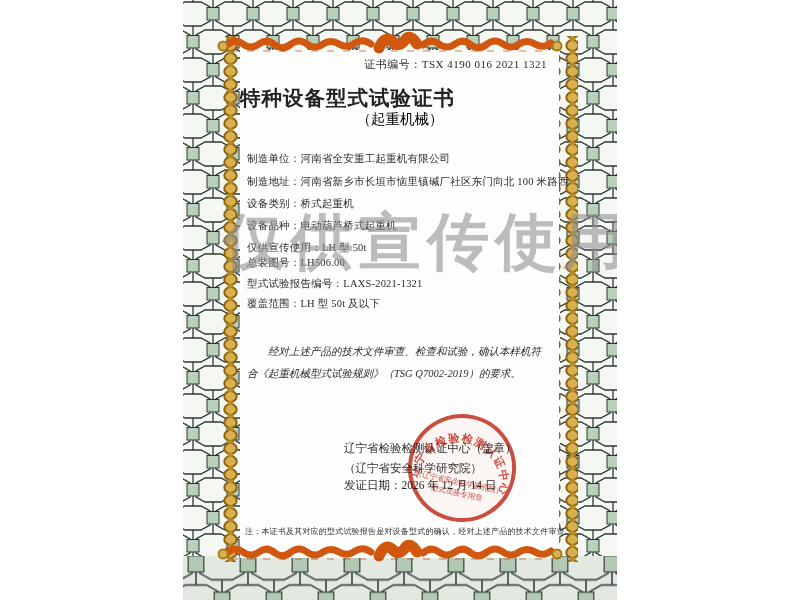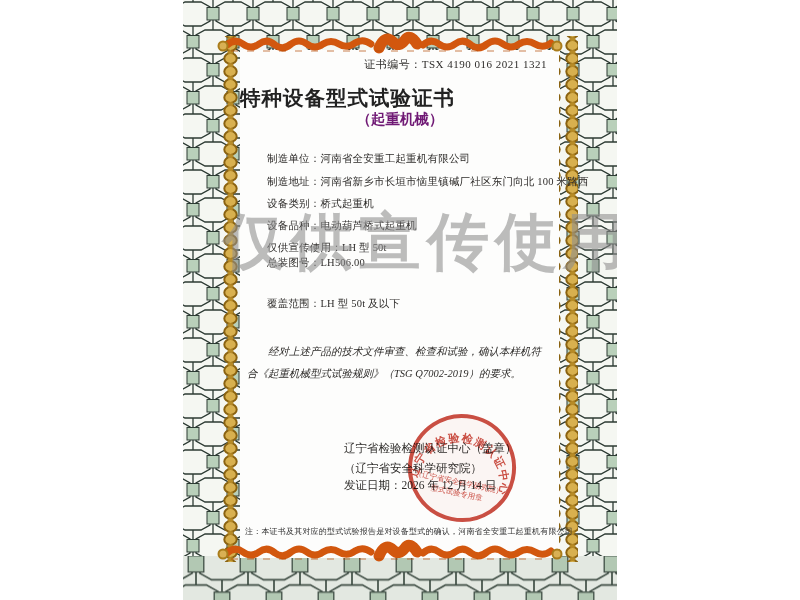--- a/index.html
+++ b/index.html
@@ -4,22 +4,22 @@
 <style>
   html,body{margin:0;padding:0;background:#ffffff;width:800px;height:600px;
     font-family:"Liberation Serif","DejaVu Serif",serif;}
   .stage{position:relative;width:800px;height:600px;background:#ffffff;overflow:hidden;padding-left:16px;}
   .photo{position:absolute;left:183px;top:0;width:434px;height:600px;overflow:hidden;}
   .bg{position:absolute;left:0;top:0;}
   .txt{position:absolute;color:#2e2c2a;white-space:nowrap;}
   .certno{top:57px;right:70px;font-size:11px;letter-spacing:.5px;}
   .title{top:84px;left:57px;width:320px;text-align:left;font-size:20.5px;font-weight:bold;
     letter-spacing:1px;color:#222;}
-  .subtitle{top:110px;left:57px;width:320px;text-align:center;font-size:14.5px;font-weight:bold;color:#701a75;}
-  .field{left:64px;font-size:10.5px;letter-spacing:.2px;margin-left:20px;}
+  .subtitle{top:110px;left:57px;width:320px;text-align:center;font-size:14.5px;font-weight:normal;color:#000000;}
+  .field{left:64px;font-size:10.5px;letter-spacing:.2px;}
   .statement{position:absolute;left:64px;top:341px;width:302px;font-size:10.5px;line-height:21.5px;
     color:#2e2c2a;text-indent:2em;white-space:normal;font-style:italic;}
   .issuer{font-size:11.5px;left:161px;}
   .note{left:62px;top:526px;font-size:8px;letter-spacing:.2px;color:#333;}
   .watermark{position:absolute;left:40px;top:200px;font-size:62px;font-weight:600;
     letter-spacing:6px;color:#8e8e8e;opacity:.58;white-space:nowrap;z-index:40;}
   .stamp{position:absolute;left:217px;top:406px;mix-blend-mode:multiply;opacity:.9;z-index:30;
     transform:rotate(12deg);}
 </style>
 </head>
@@ -83,29 +83,30 @@
     <div class="txt certno">证书编号：TSX 4190 016 2021 1321</div>
     <div class="txt title">特种设备型式试验证书</div>
     <div class="txt subtitle">（起重机械）</div>
 
     <div class="txt field" style="top:152px">制造单位：河南省全安重工起重机有限公司</div>
     <div class="txt field" style="top:175px">制造地址：河南省新乡市长垣市恼里镇碱厂社区东门向北 100 米路西</div>
     <div class="txt field" style="top:197px">设备类别：桥式起重机</div>
     <div class="txt field" style="top:219px">设备品种：电动葫芦桥式起重机</div>
     <div class="txt field" style="top:241px">仅供宣传使用：LH 型 50t</div>
     <div class="txt field" style="top:256px">总装图号：LH506.00</div>
+    <div class="txt field" style="top:277px">型式试验报告编号：LAXS-2021-1321</div>
     <div class="txt field" style="top:297px">覆盖范围：LH 型 50t 及以下</div>
 
     <div class="statement">经对上述产品的技术文件审查、检查和试验，确认本样机符合《起重机械型式试验规则》（TSG Q7002-2019）的要求。</div>
 
     <div class="txt issuer" style="top:441px">辽宁省检验检测认证中心（盖章）</div>
     <div class="txt issuer" style="top:461px">（辽宁省安全科学研究院）</div>
     <div class="txt issuer" style="top:478px">发证日期：2026 年 12 月 14 日</div>
 
-    <div class="txt note">注：本证书及其对应的型式试验报告是对设备型式的确认，河南省全安重工起重机有限公司。</div>
+    <div class="txt note">注：本证书及其对应的型式试验报告是对设备型式的确认，经对上述产品的技术文件审查。</div>
 
     <svg class="stamp" width="124" height="124" viewBox="0 0 124 124">
       <circle cx="62" cy="62" r="52" fill="rgba(220,70,60,0.05)" stroke="#c63b2f" stroke-width="4"></circle>
       <path id="arcP" d="M 20 78 A 42 42 0 1 1 104 78" fill="none"></path>
       <text font-size="11" font-weight="bold" letter-spacing="1.5" fill="#c63b2f" font-family="Liberation Serif, DejaVu Serif, serif">
         <textPath href="#arcP" startOffset="50%" text-anchor="middle" fill="#c63b2f">辽宁省检验检测认证中心</textPath>
       </text>
       <text x="62" y="79" text-anchor="middle" font-size="7.5" fill="#c63b2f" font-family="Liberation Serif, DejaVu Serif, serif">（辽宁省安全科学研究院）</text>
       <text x="62" y="90" text-anchor="middle" font-size="7.5" fill="#c63b2f" font-family="Liberation Serif, DejaVu Serif, serif">型式试验专用章</text>
     </svg>

